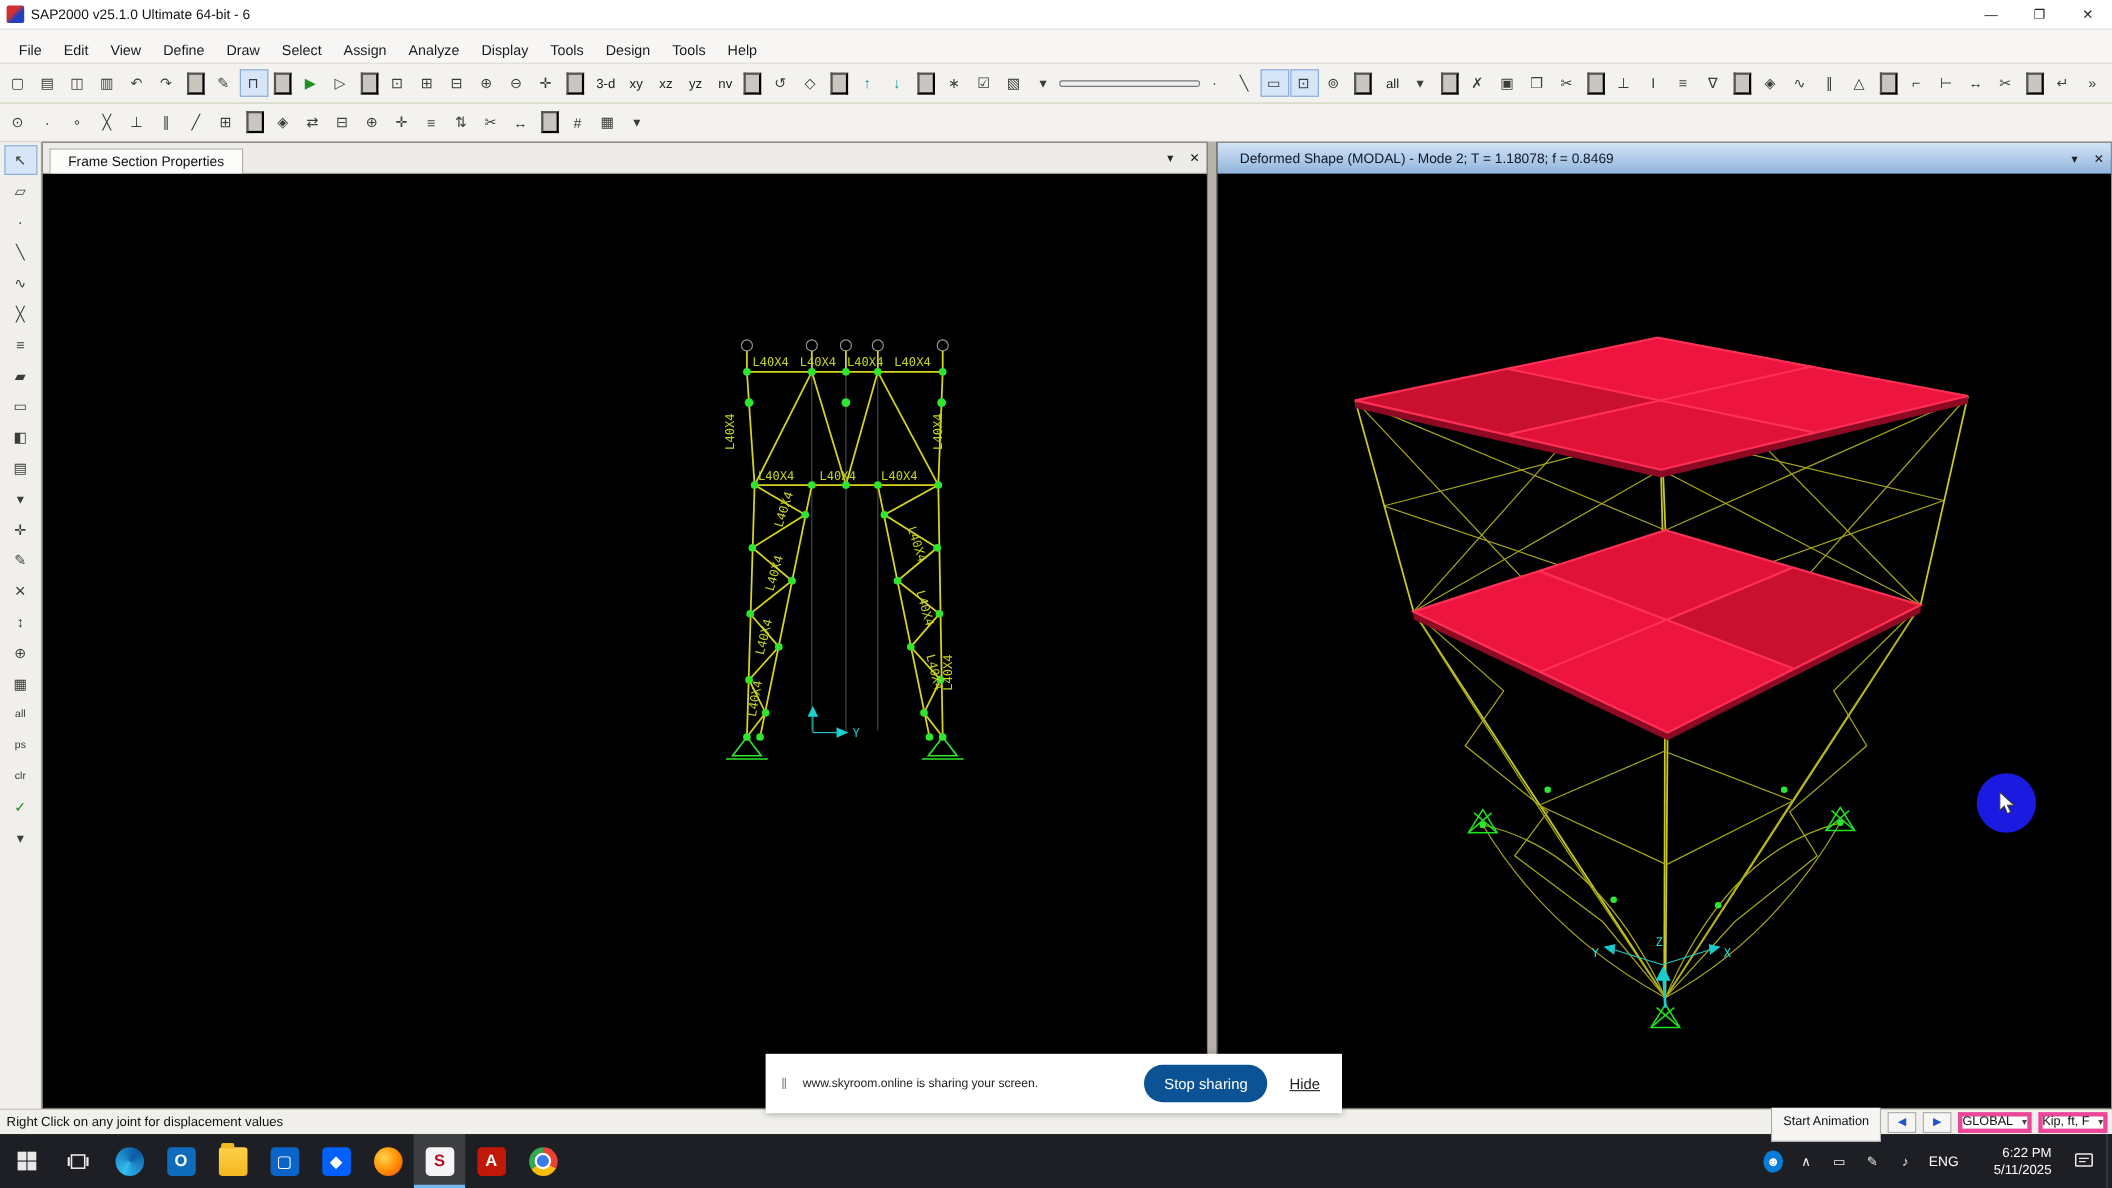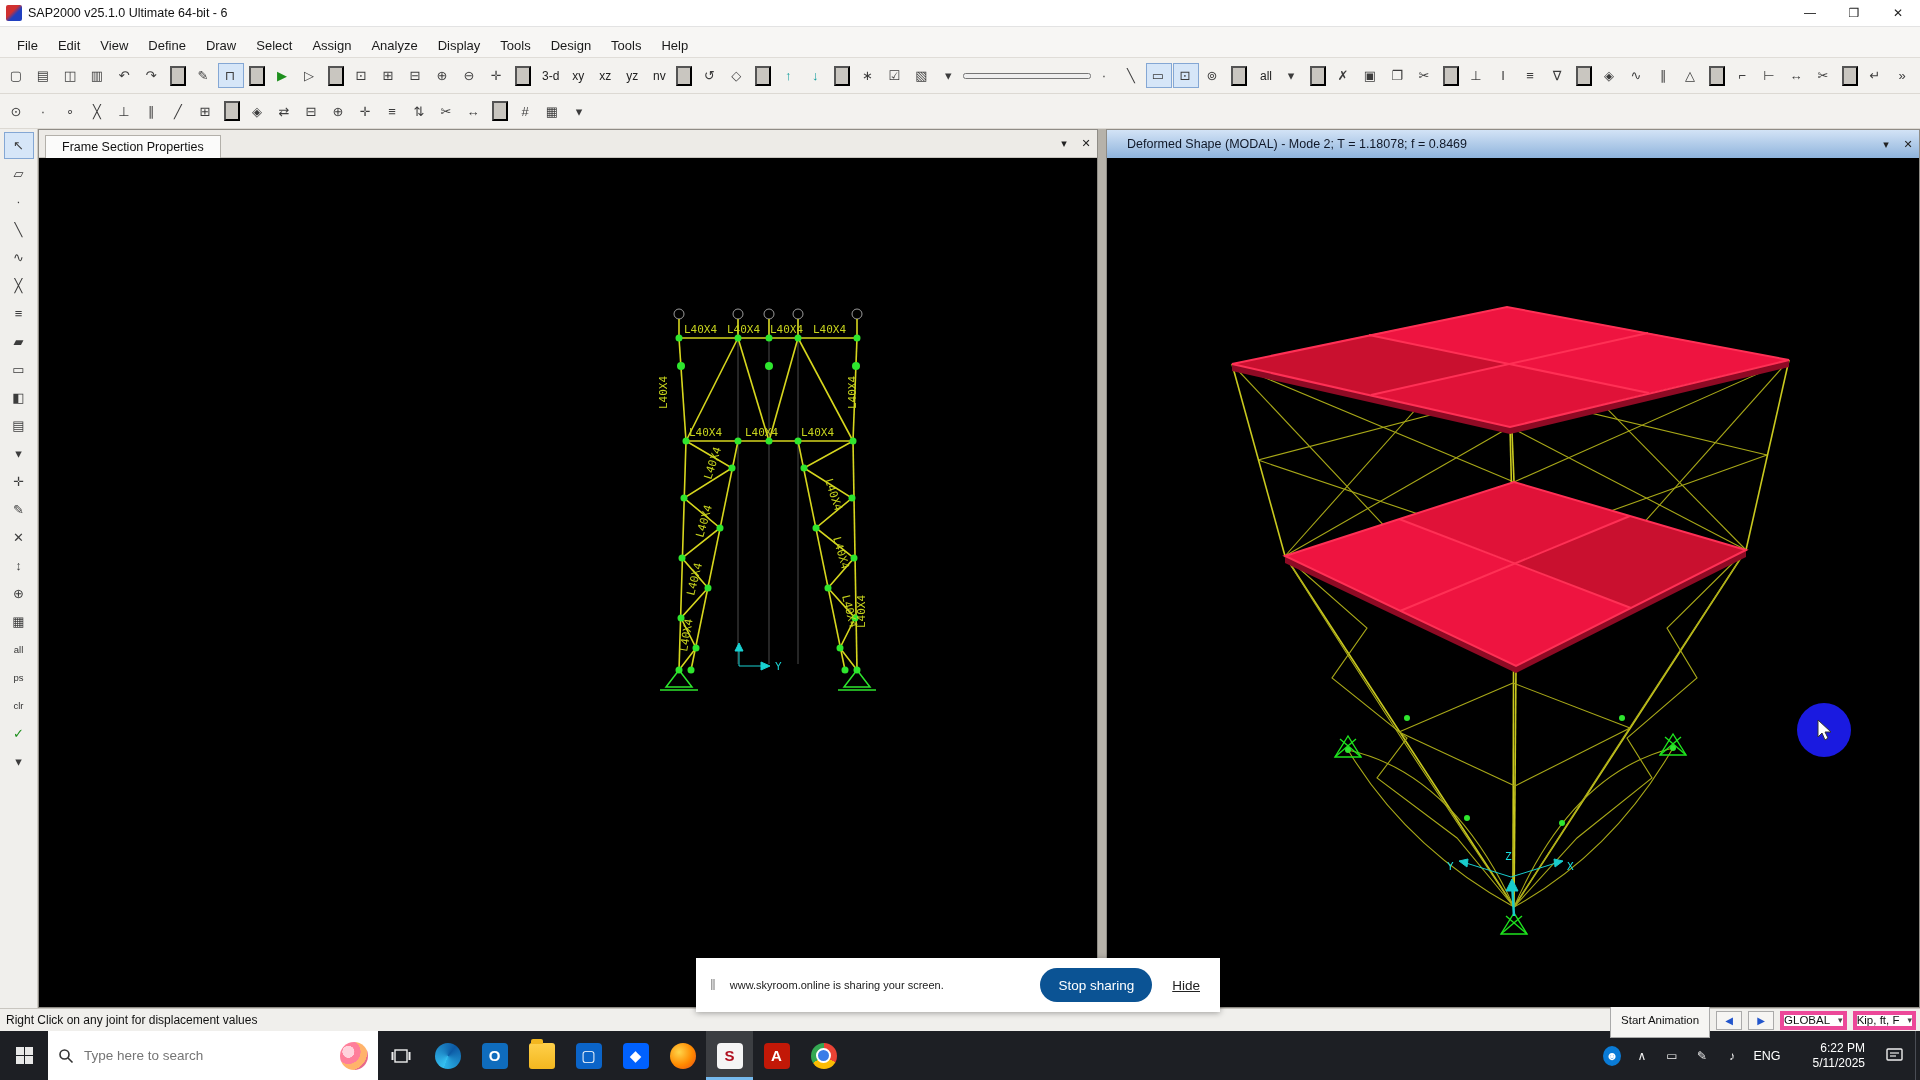--- a/index.html
+++ b/index.html
@@ -809,28 +809,20 @@
 
   <div class="taskbar">
     <button class="tb-start">
       <span class="winlogo">
           <span></span>
           <span></span>
           <span></span>
           <span></span>
         </span>
     </button>
-    <div class="searchbox">
-      <svg width="16" height="16" viewBox="0 0 16 16">
-        <circle cx="6.5" cy="6.5" r="4.5" fill="none" stroke="#333" stroke-width="1.6"></circle>
-        <line x1="10" y1="10" x2="14.5" y2="14.5" stroke="#333" stroke-width="1.6"></line>
-      </svg>
-      <input type="text" placeholder="Type here to search" style="">
-      <span class="flower"></span>
-    </div>
     <button class="tb-btn">
       <svg width="20" height="18" viewBox="0 0 20 18">
         <rect x="4" y="3" width="12" height="12" fill="none" stroke="#eee" stroke-width="1.4"></rect>
         <rect x="0.5" y="5" width="2" height="8" fill="#eee"></rect>
         <rect x="17.5" y="5" width="2" height="8" fill="#eee"></rect>
       </svg>
     </button>
     <div class="task-apps">
 
     <button class="app-btn round">

